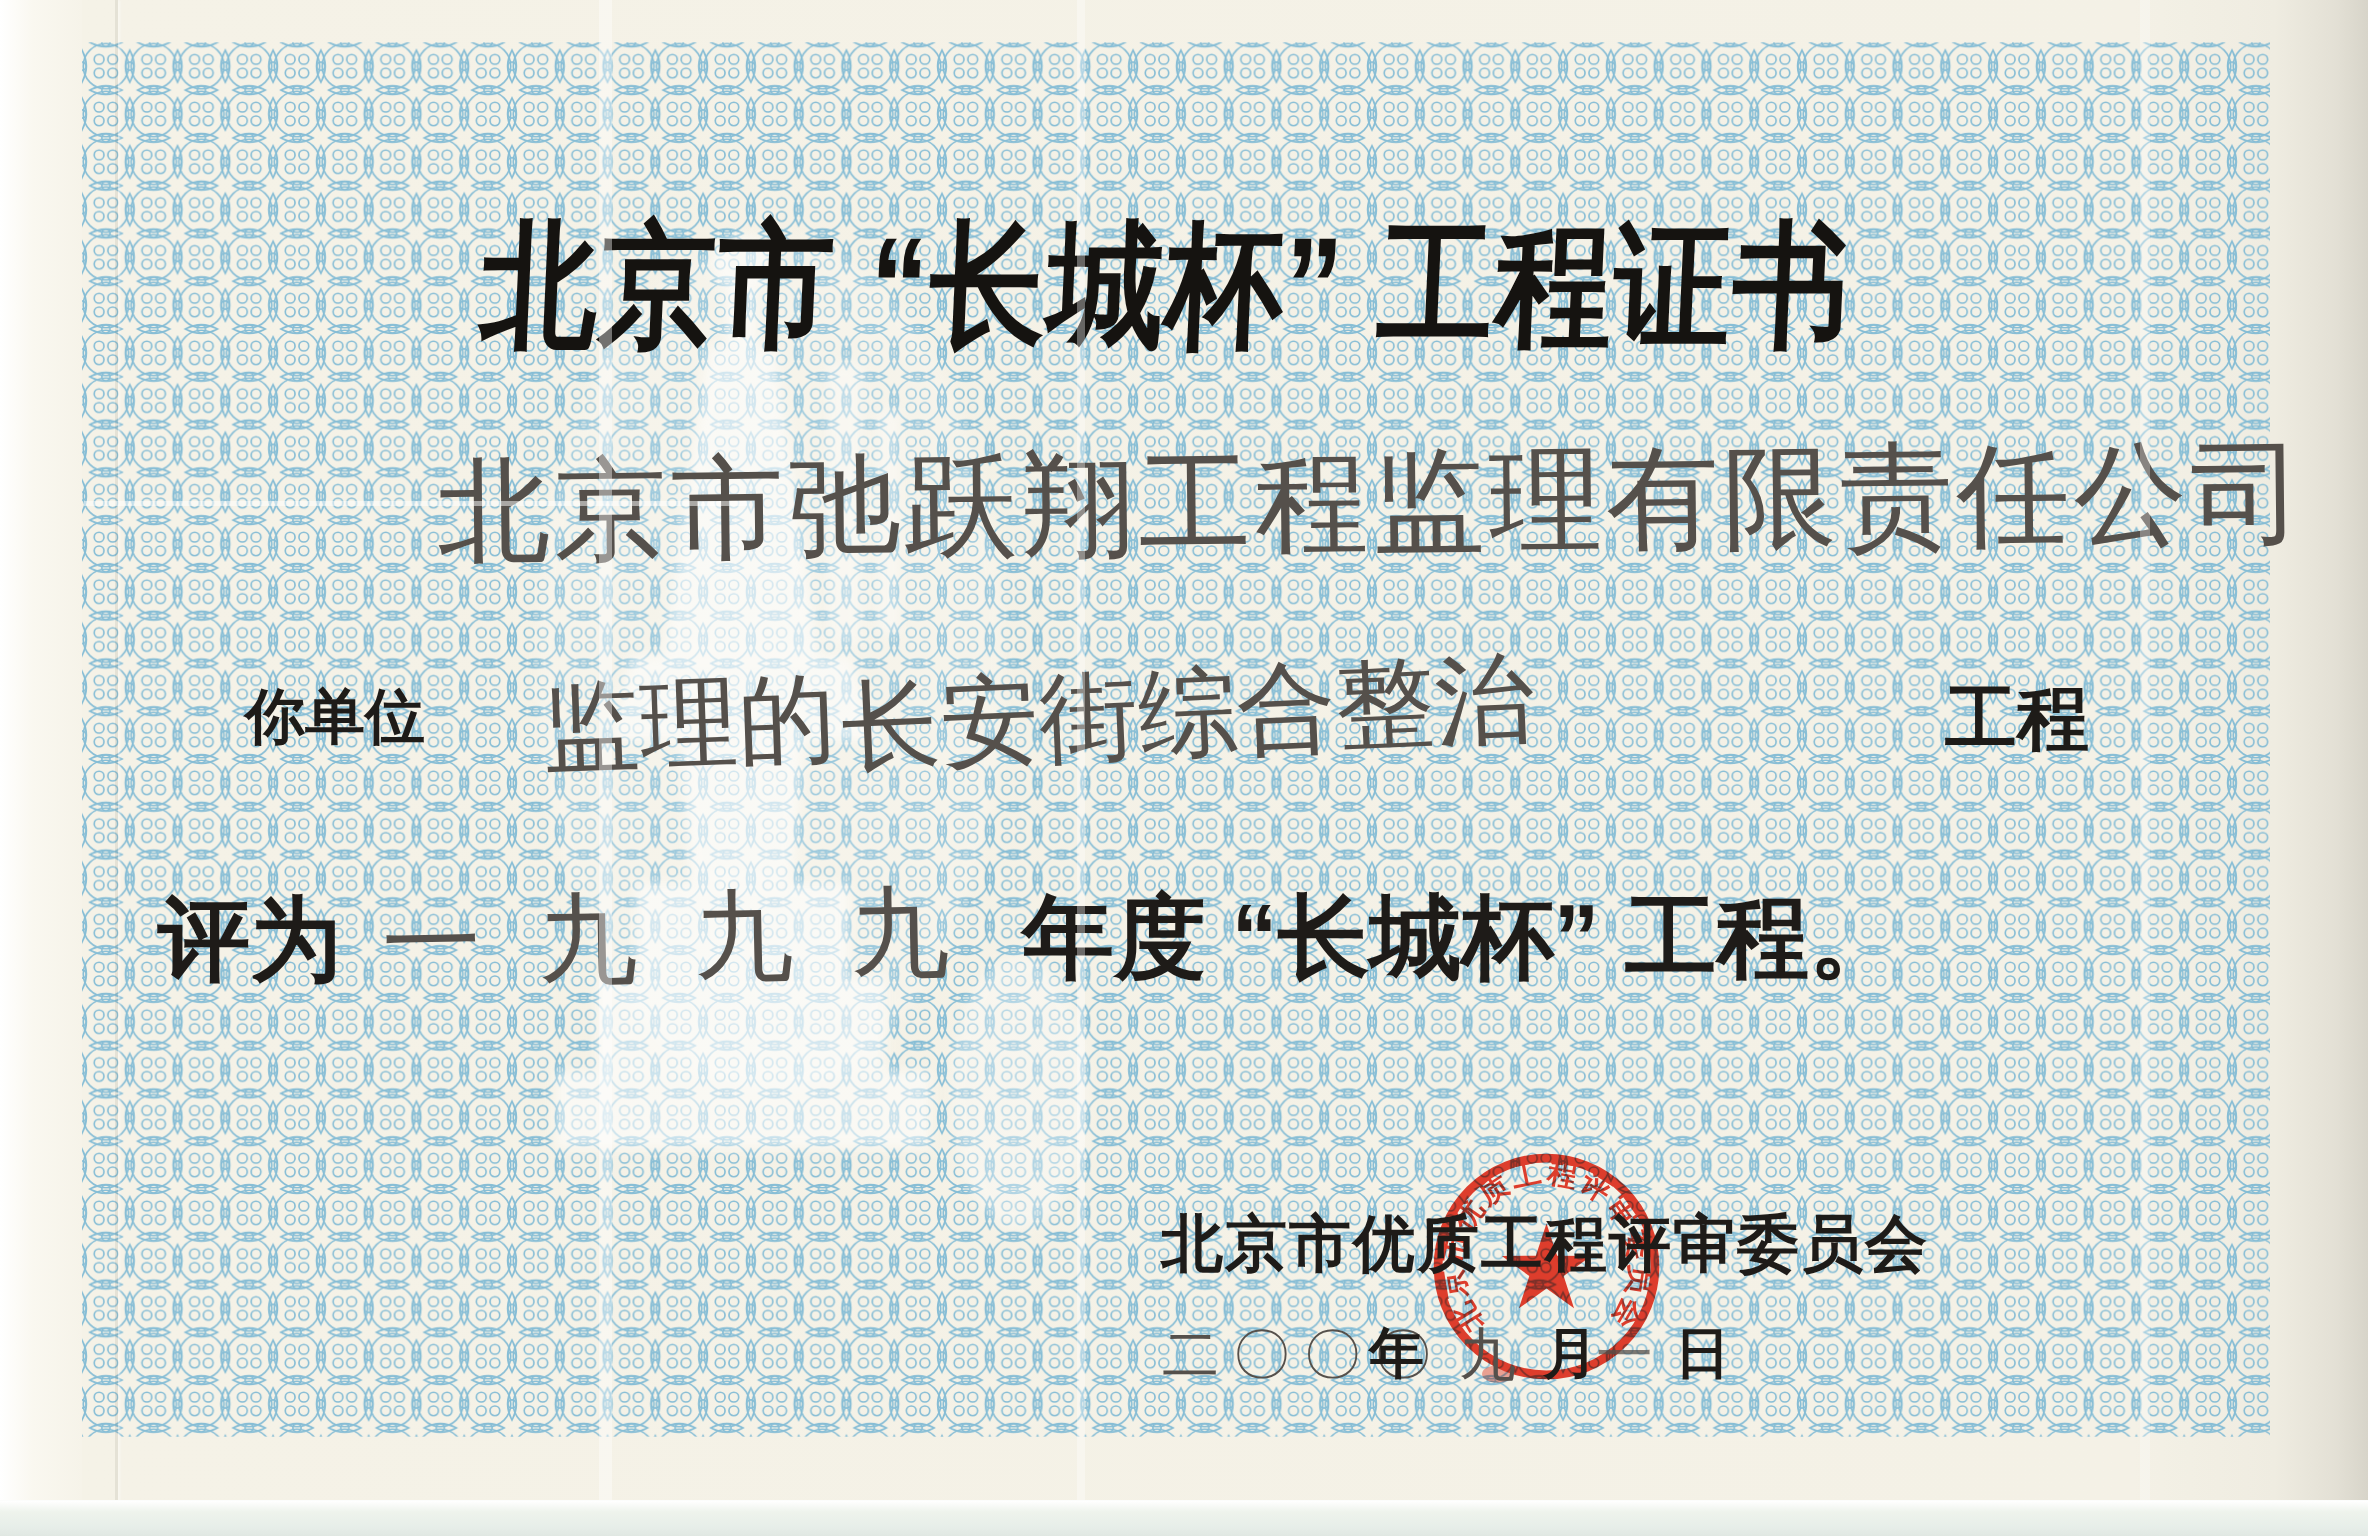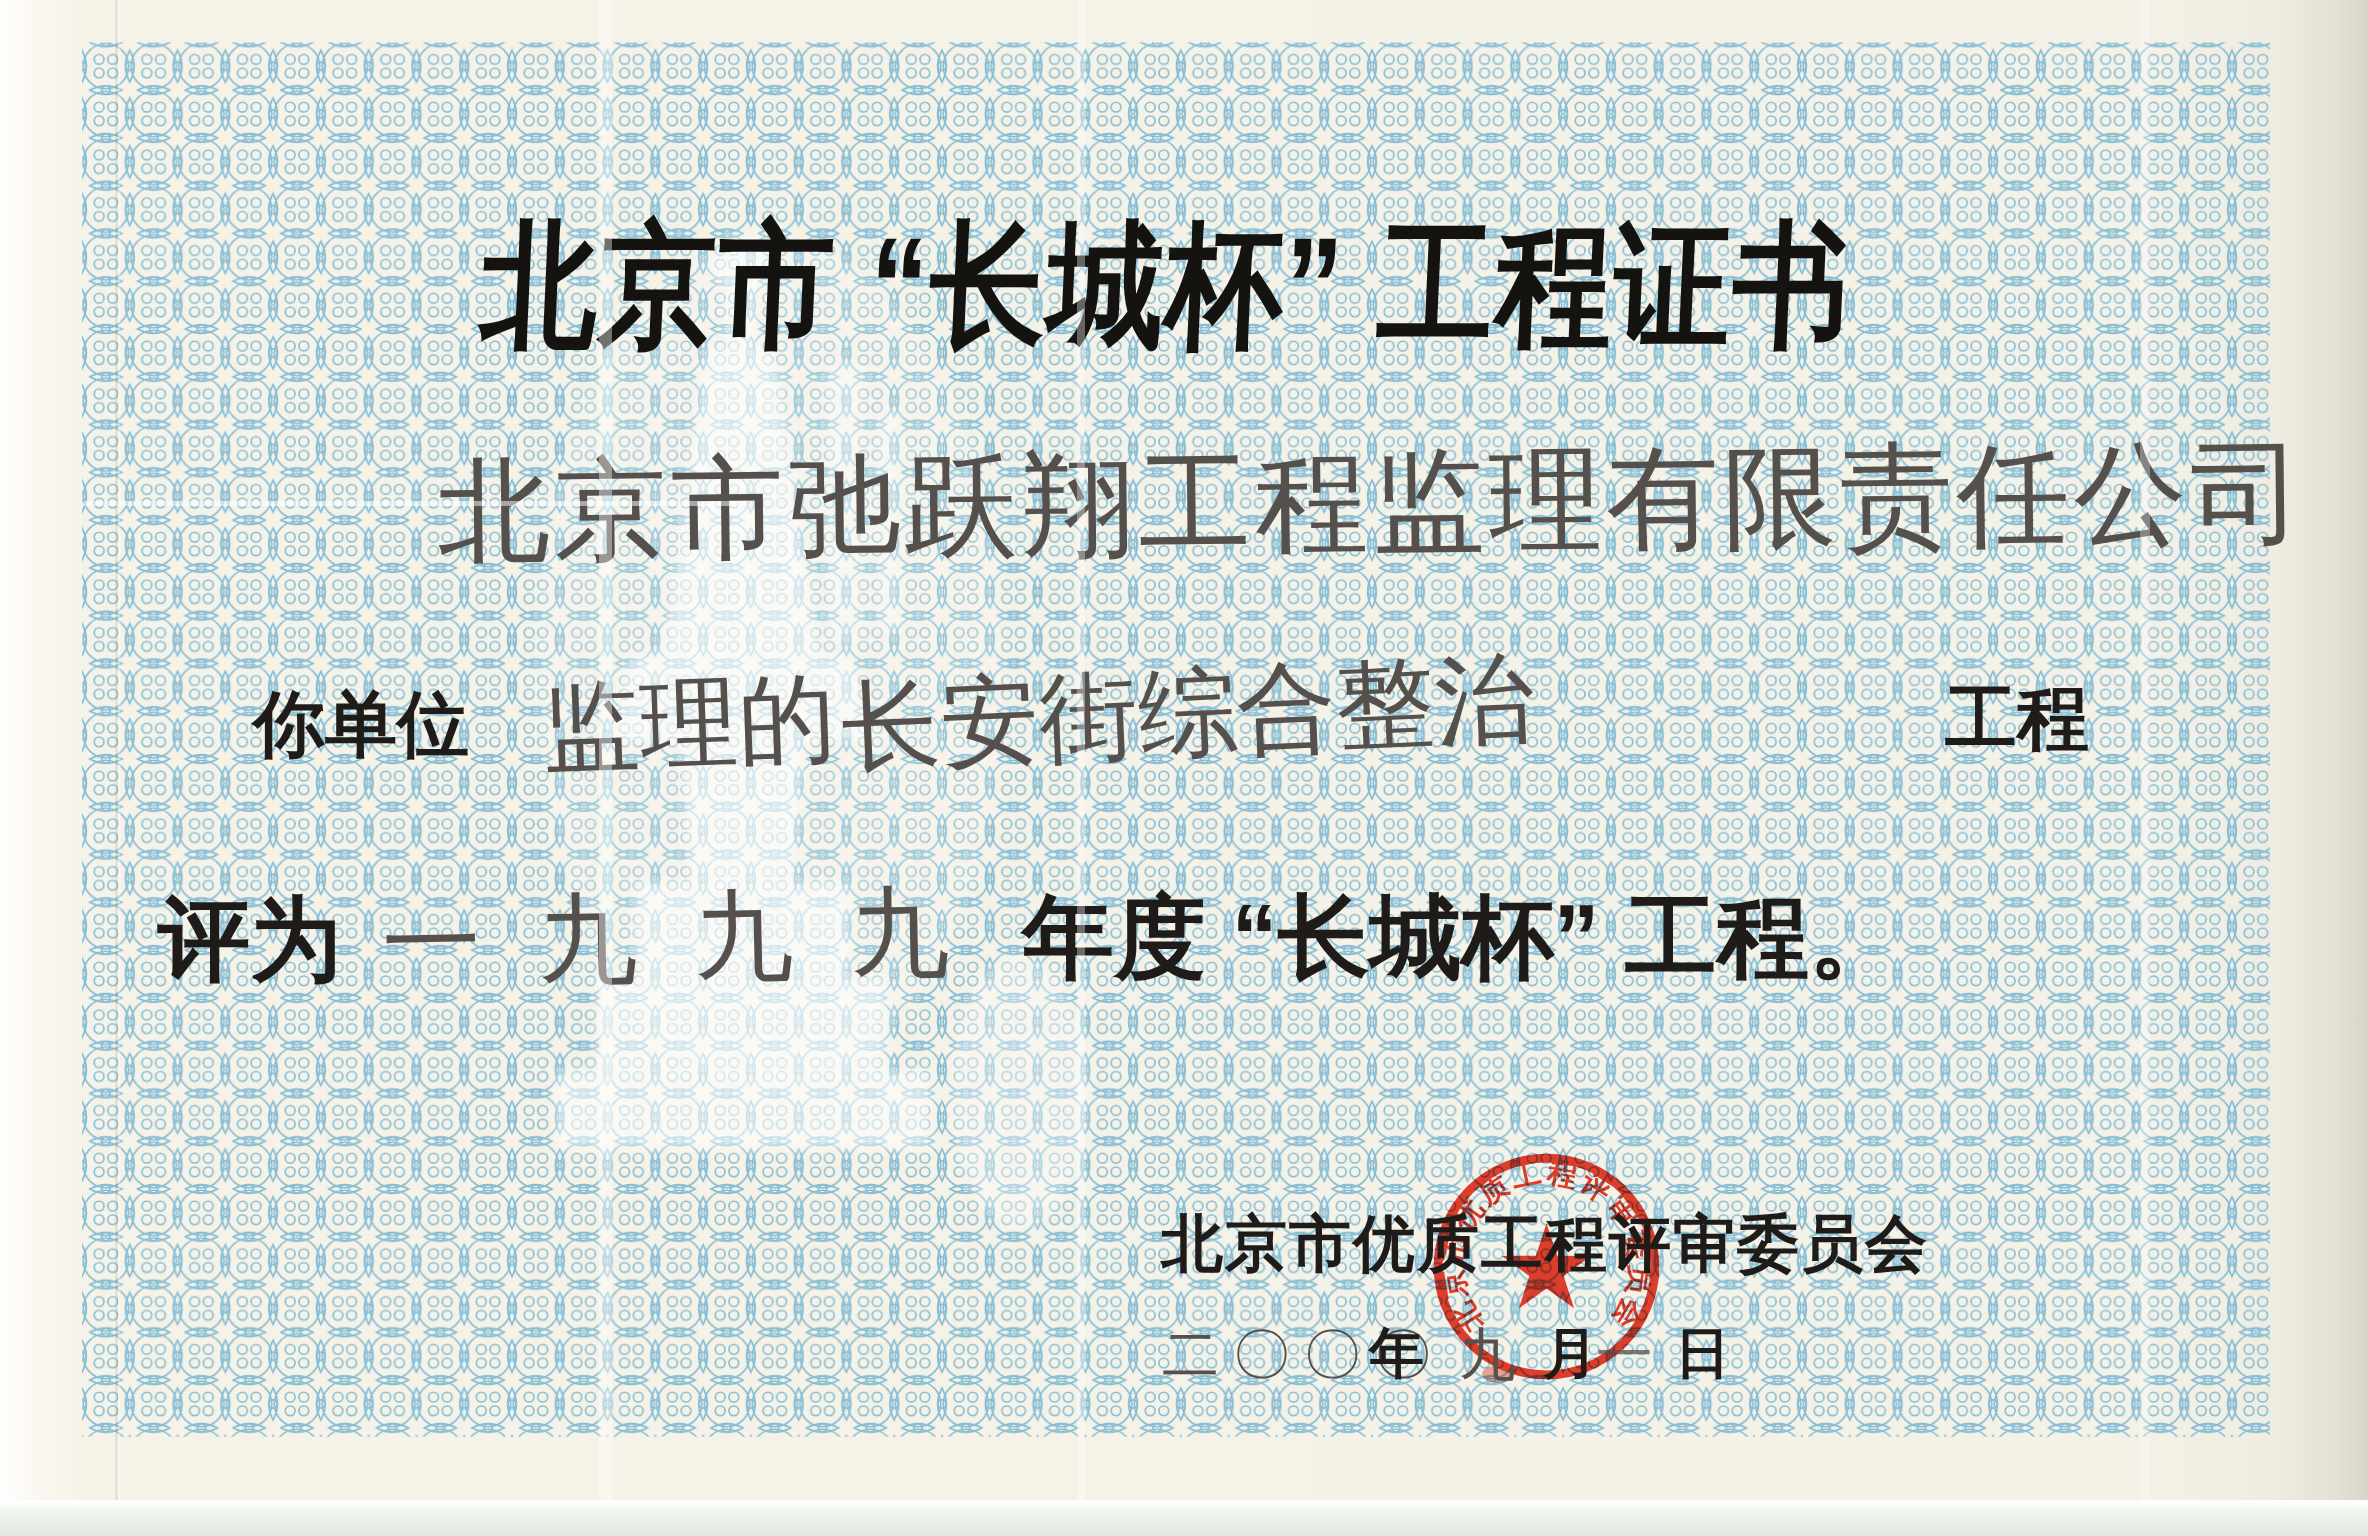--- a/index.html
+++ b/index.html
@@ -29,21 +29,21 @@
     font-size: 137px; letter-spacing: 2px; font-weight: 800;
     transform: translateX(-50%) scaleX(0.85) skewX(-3deg);
     transform-origin: center top;
     color: #151310;
   }
   .company {
     left: 437px; top: 427px;
     font-size: 113px; letter-spacing: 3.9px;
     transform: rotate(-0.6deg);
   }
-  .l3-prefix { left: 253px; top: 677px; font-size: 72px; }
+  .l3-prefix { left: 245px; top: 677px; font-size: 60px; }
   .l3-hand1  { left: 542px; top: 659px; font-size: 98px; transform: rotate(-2deg); }
   .l3-hand2  { left: 841px; top: 648px; font-size: 99px; transform: rotate(-2.5deg); }
   .l3-suffix { left: 1945px; top: 671px; font-size: 72px; }
 
   .l4-prefix { left: 158px; top: 878px; font-size: 92px; }
   .l4-year   { left: 382px; top: 872px; font-size: 99px; letter-spacing: 57px; transform: rotate(-1.2deg); }
   .l4-rest   { left: 1022px; top: 876px; font-size: 92px; text-align: right; }
 
   .issuer { left: 1161px; top: 1202px; font-size: 62px; letter-spacing: 2px; }
 

